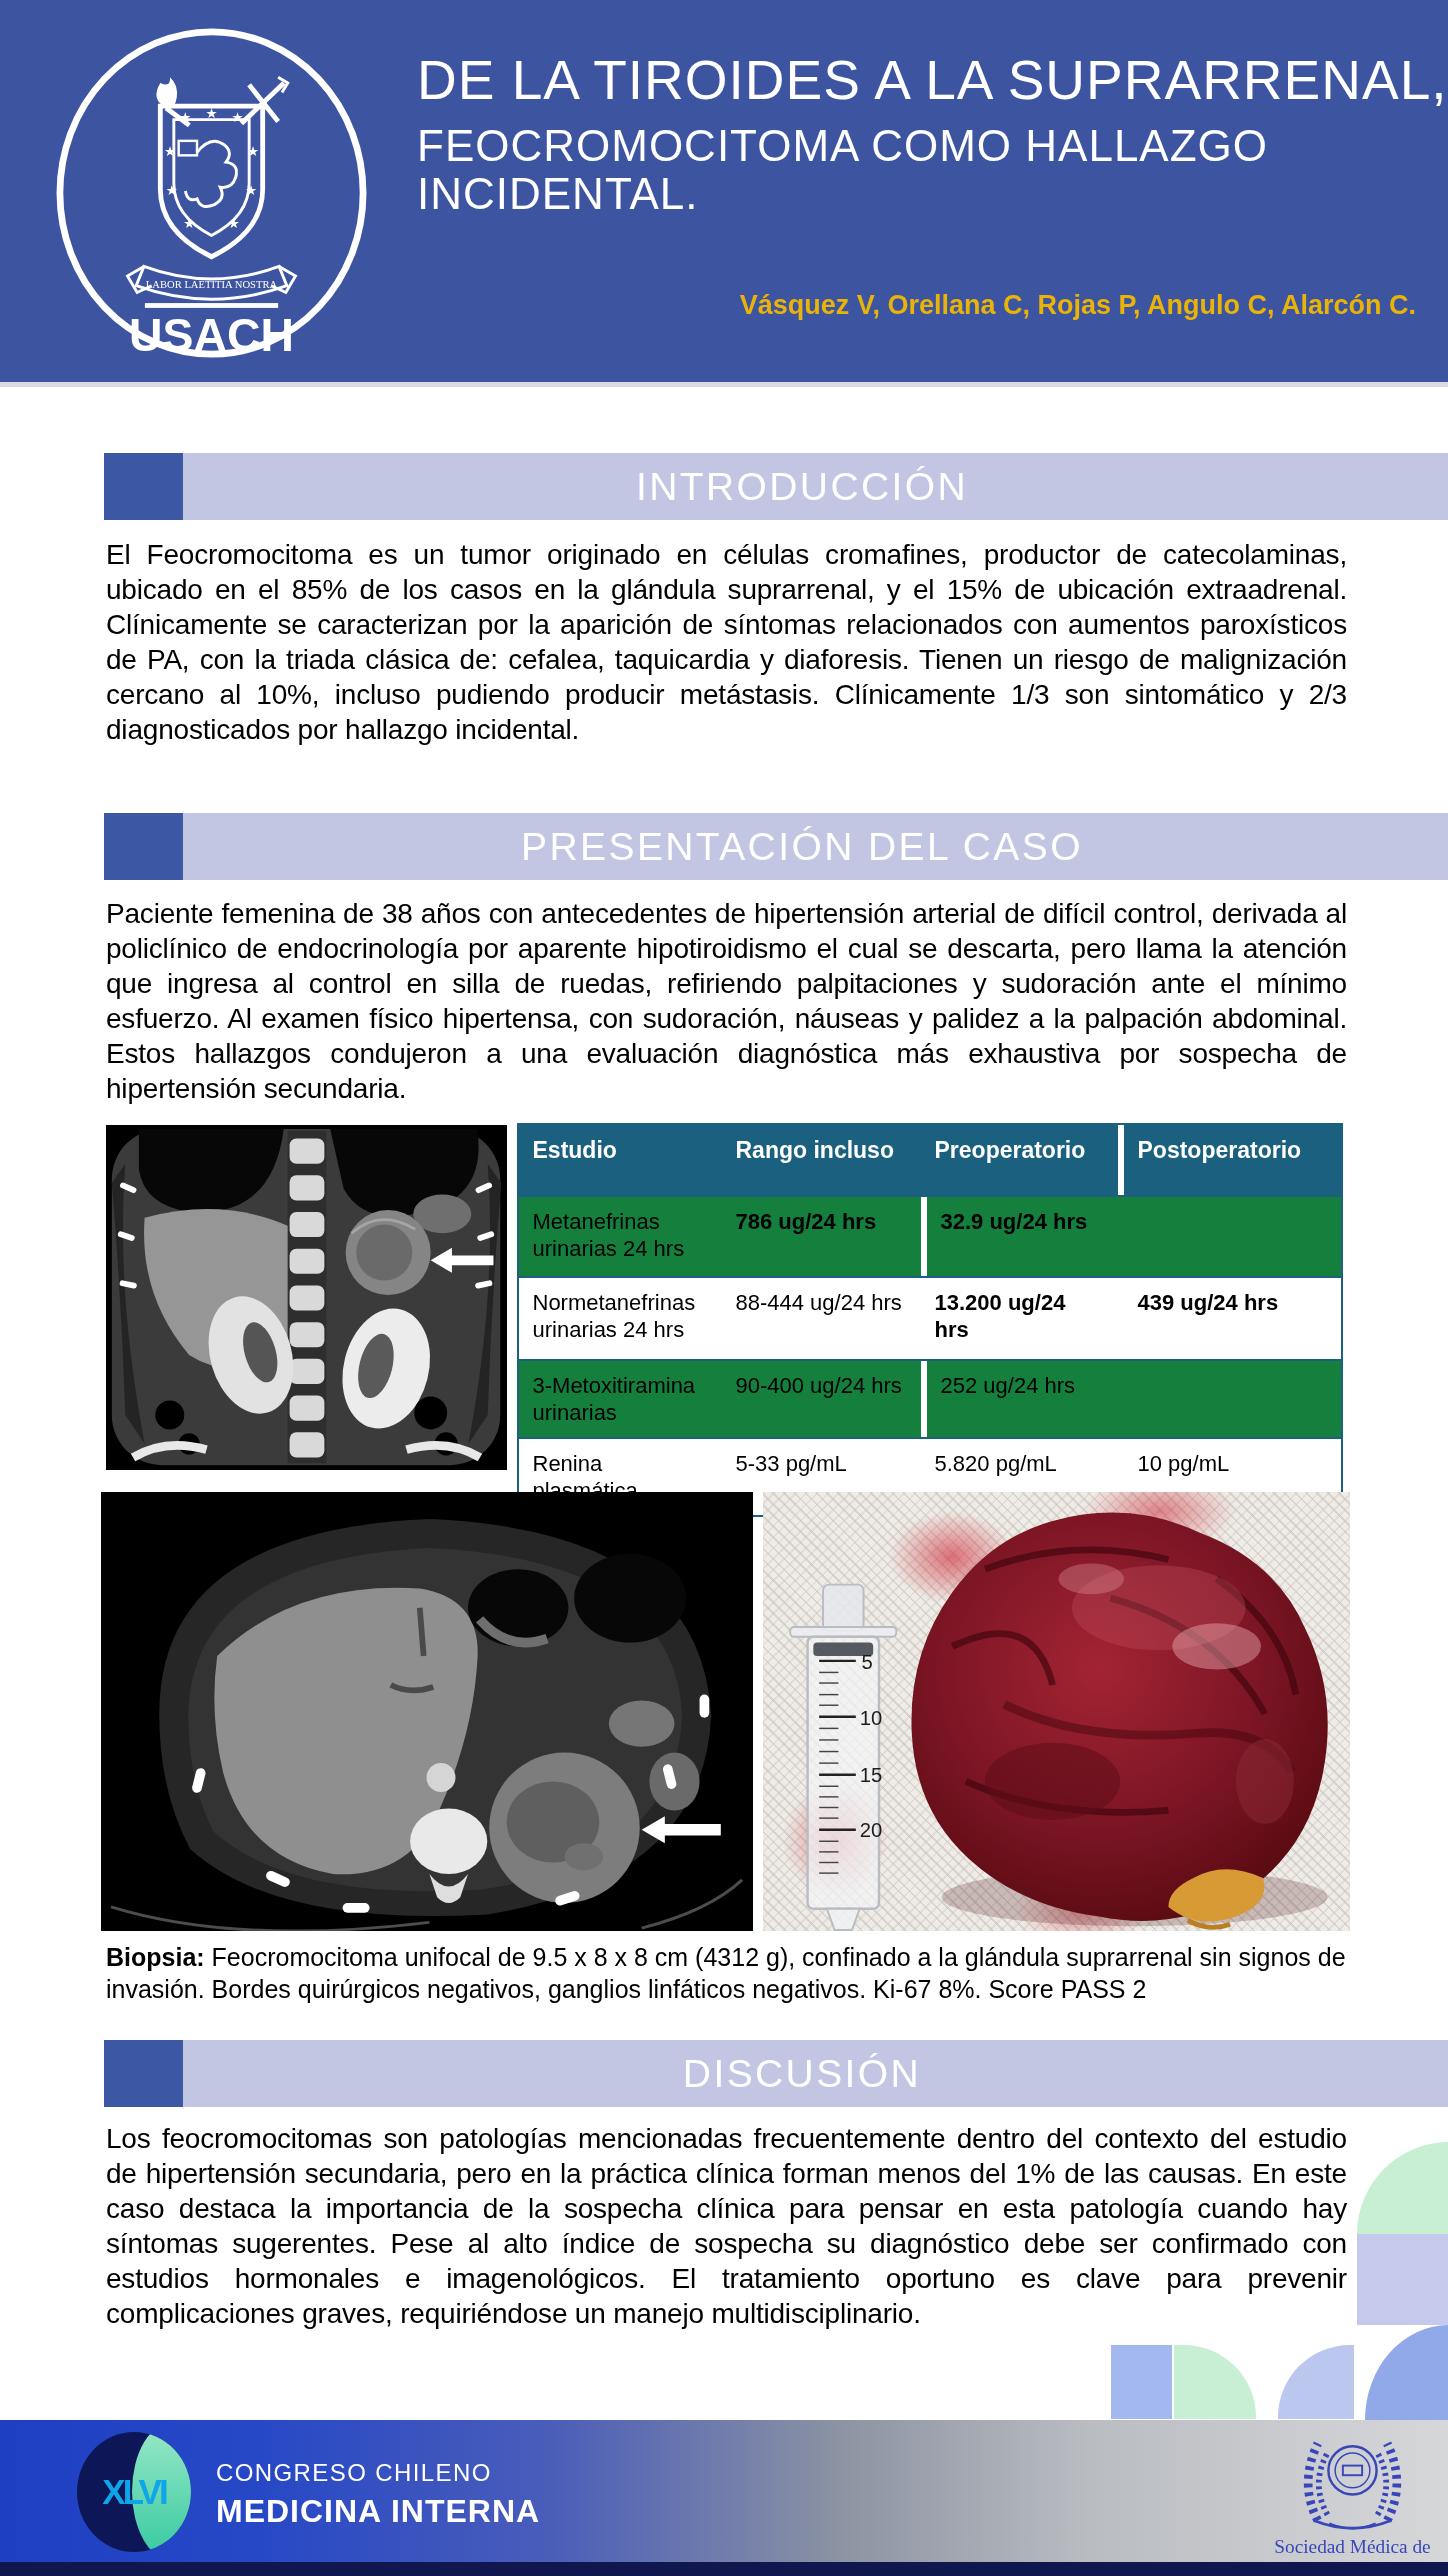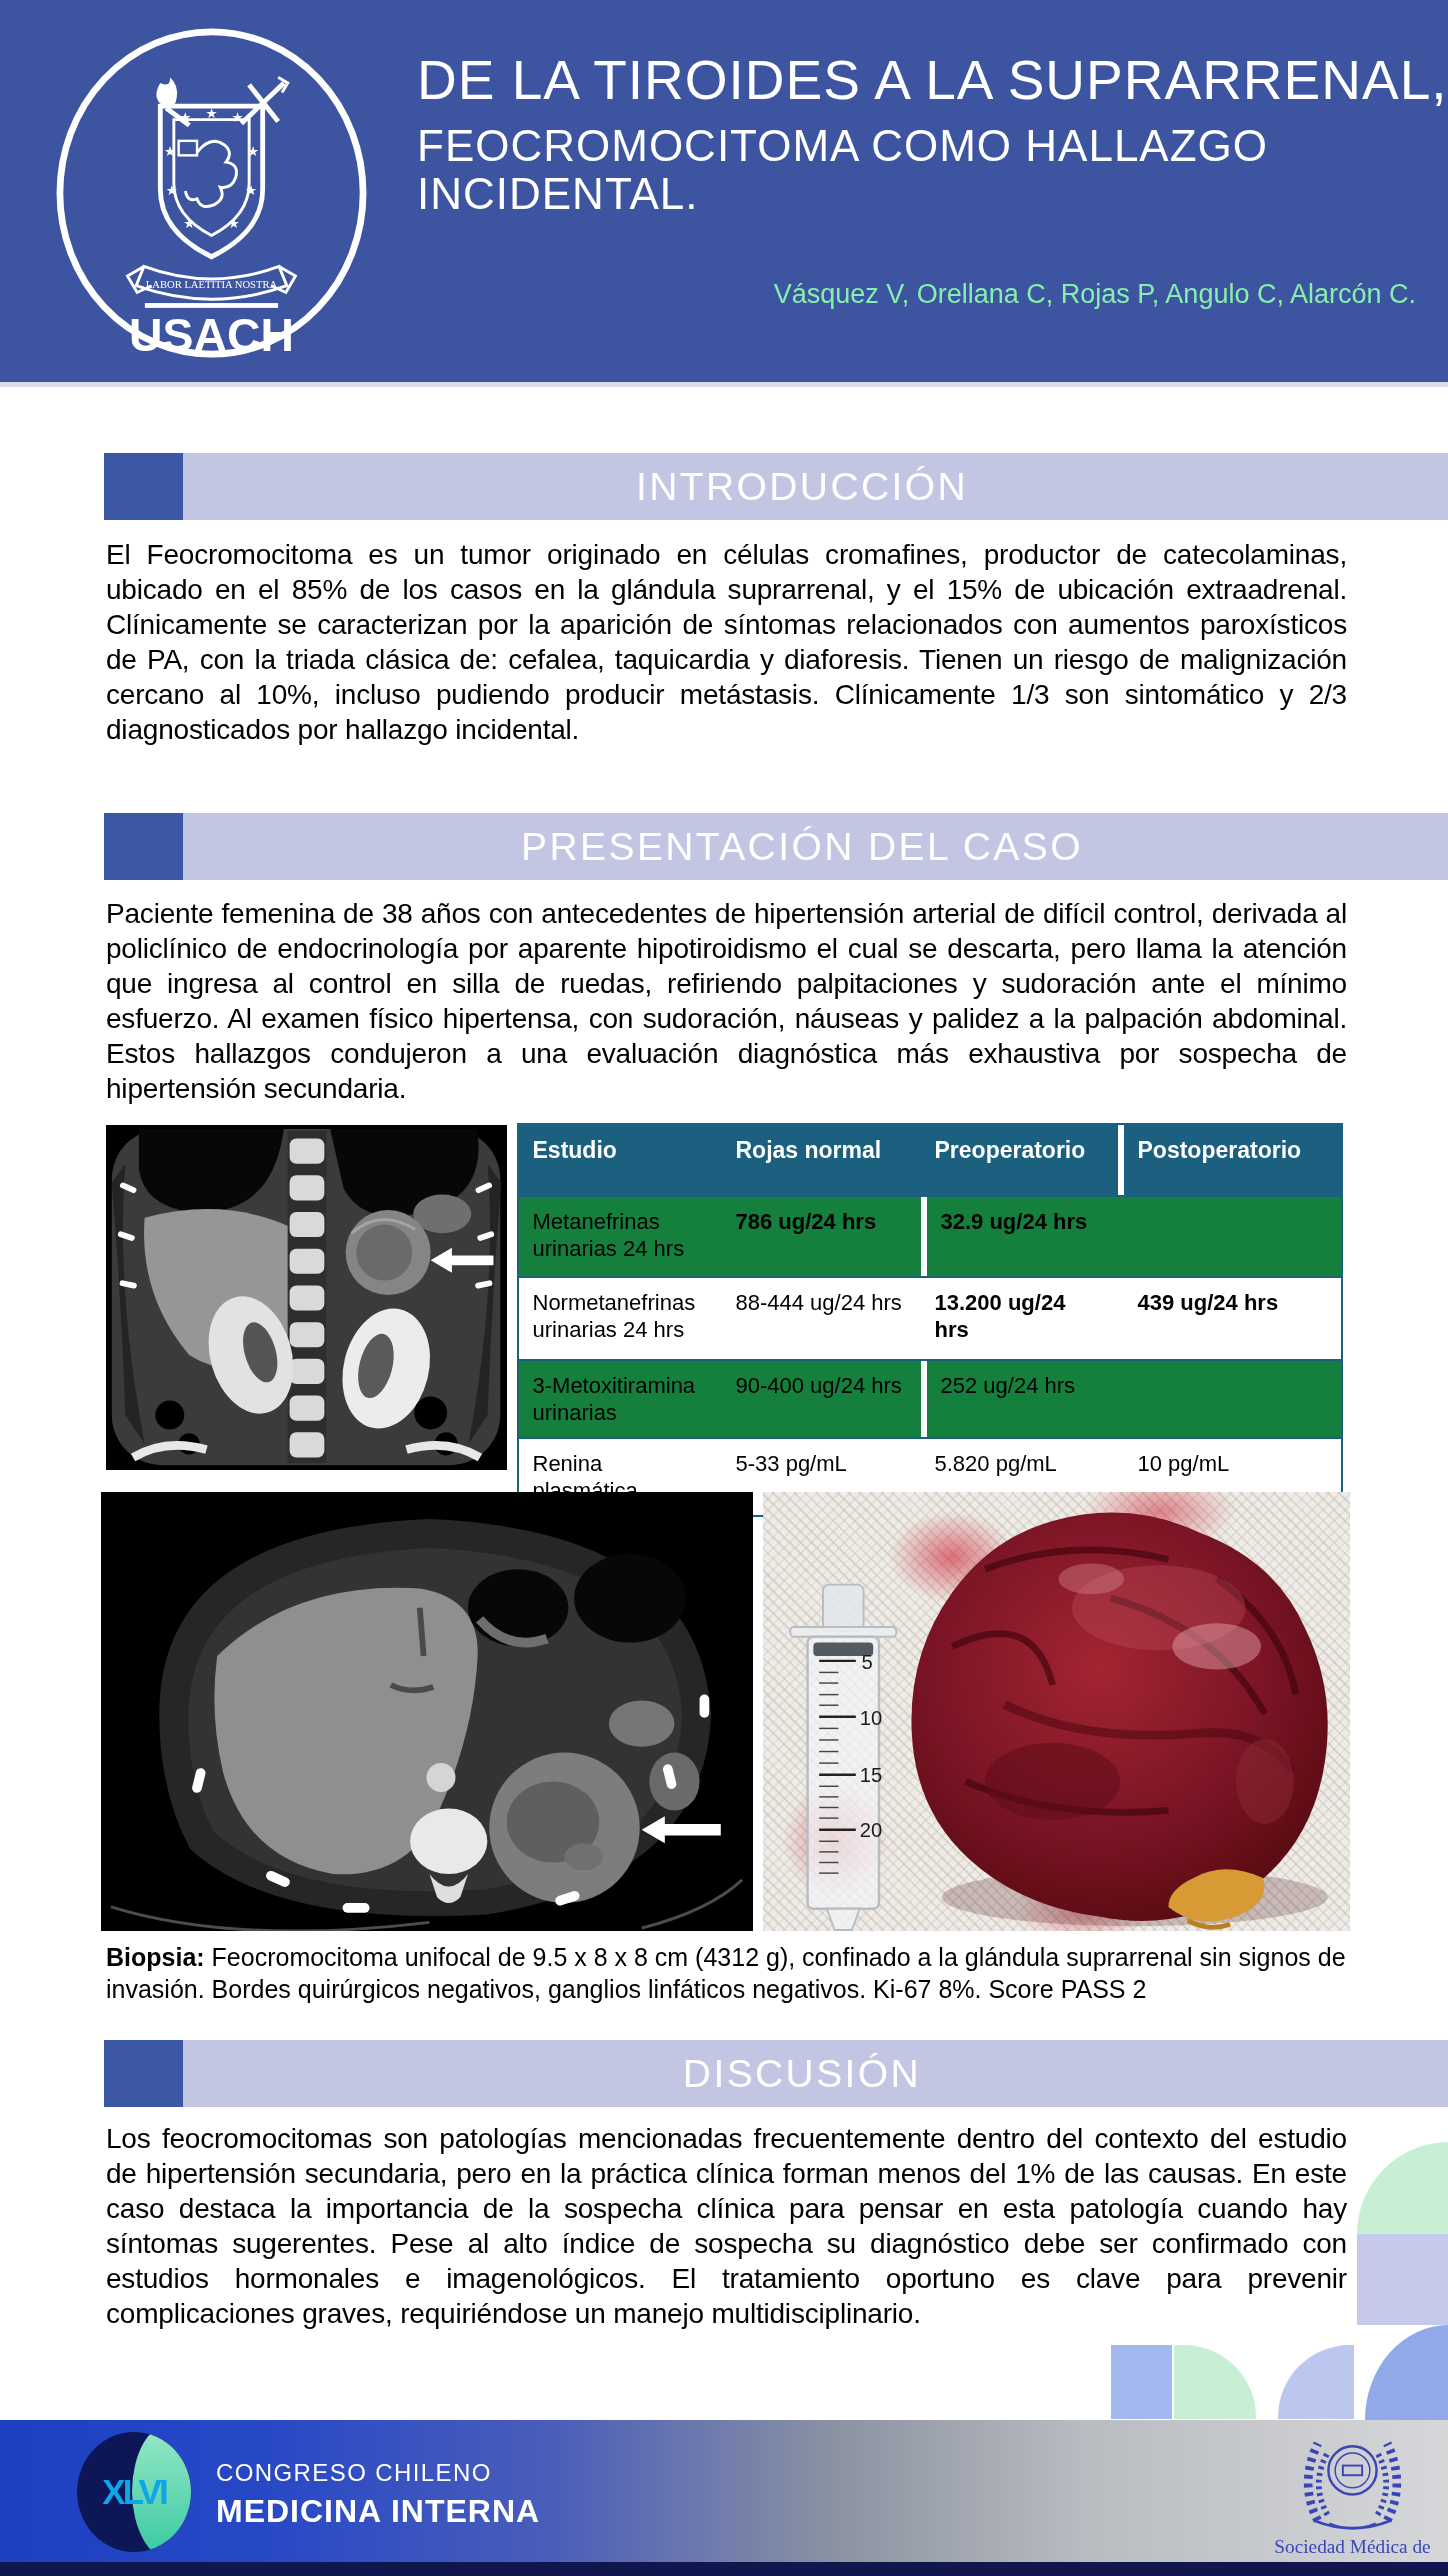--- a/index.html
+++ b/index.html
@@ -6,21 +6,21 @@
   .poster{position:relative;width:1449px;height:2576px;background:#ffffff;overflow:hidden;
           font-family:"Liberation Sans",sans-serif;color:#000;}
 
   
   .banner{position:absolute;left:0;top:0;width:1449px;height:382px;background:#3D54A0;}
   .banner-divider{position:absolute;left:0;top:382px;width:1449px;height:4.8px;background:#D9DAE4;}
   .usach-logo{position:absolute;left:50px;top:25px;width:323px;height:336px;}
   .title-block{position:absolute;left:417px;top:50px;color:#fff;}
   .title-line1{font-size:55px;letter-spacing:1px;font-weight:400;line-height:1.1;}
   .title-line2{font-size:44px;letter-spacing:1px;font-weight:400;line-height:1.1;margin-top:11.6px;}
-  .authors{position:absolute;right:33px;top:279px;color:#86efac;font-size:27px;font-weight:400;}
+  .authors{position:absolute;right:33px;top:290px;color:#eab308;font-size:27px;font-weight:700;}
 
   
   .section-bar{position:absolute;left:104px;width:1396px;height:67px;display:flex;}
   .bar-square{width:79px;height:100%;background:#3C57A4;}
   .bar-fill{flex:1;height:100%;background:#C3C6E3;position:relative;}
   .bar-title{position:absolute;left:0;top:0;width:100%;height:100%;display:flex;align-items:center;
              justify-content:center;color:#fff;font-size:39px;letter-spacing:2.4px;font-weight:400;}
   .bar-intro{top:453px;} .bar-caso{top:813px;} .bar-disc{top:2040px;}
 
   
@@ -203,21 +203,21 @@
       <path d="M28,344 q34,-20 76,-8" stroke="#e8e8e8" stroke-width="9" fill="none"></path>
       <path d="M387,344 q-34,-20 -76,-8" stroke="#e8e8e8" stroke-width="9" fill="none"></path>
 
       <polygon points="336,140 358,127 358,135 401,135 401,145 358,145 358,153" fill="#fff"></polygon>
     </svg>
   </div>
 
   <div class="lab-table">
     <div class="trow thead">
       <div class="cell">Estudio</div>
-      <div class="cell">Rojas normal</div>
+      <div class="cell">Rango incluso</div>
       <div class="cell">Preoperatorio</div>
       <div class="cell c4">Postoperatorio</div>
     </div>
     <div class="trow body-row gray r1">
       <div class="cell">Metanefrinas urinarias 24 hrs</div>
       <div class="cell bold">786 ug/24 hrs</div>
       <div class="cell bold c4">32.9 ug/24 hrs</div>
     </div>
     <div class="trow body-row r2">
       <div class="cell">Normetanefrinas urinarias 24 hrs</div>

